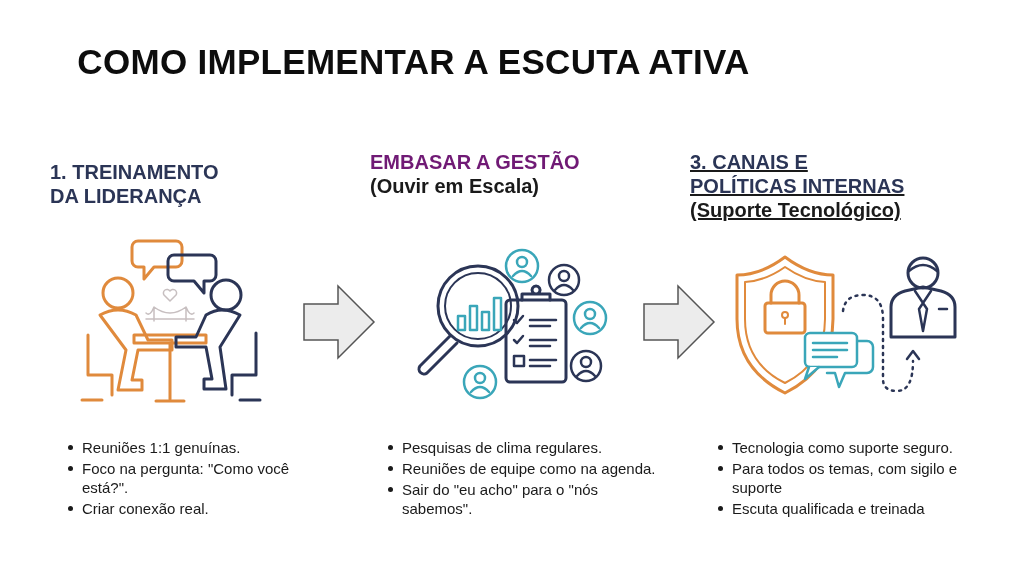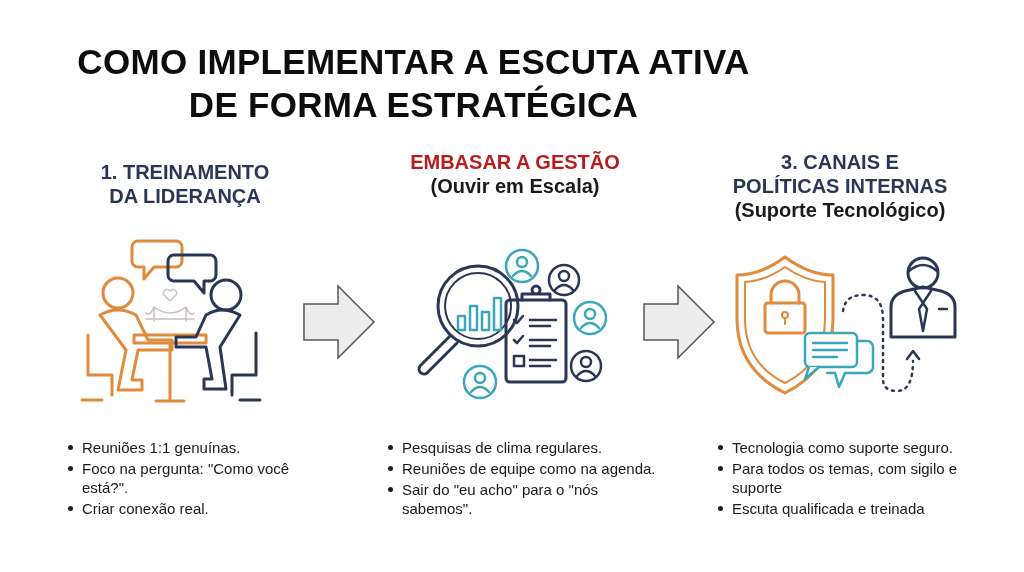--- a/index.html
+++ b/index.html
@@ -12,46 +12,45 @@
   }
   .title {
     position: absolute; left: 0; top: 40px; width: 827px;
     text-align: center; font-weight: 700; font-size: 35px;
     line-height: 43px; color: #0d0d0d; letter-spacing: 0.3px;
   }
   .title span { display: block; }
   .col { position: absolute; top: 150px; }
   .col-1 { left: 50px; width: 270px; }
   .col-2 { left: 370px; width: 290px; }
-  .col-3 { left: 690px; width: 300px; }
+  .col-3 { left: 690px; width: 300px; text-decoration: underline; }
   .heading {
-    text-align: center; font-weight: 700; font-size: 20px; line-height: 24px;
+    font-weight: 700; font-size: 20px; line-height: 24px;
     color: #2b3556;
   }
   .heading .l { display: block; }
-  .heading .dark { color: #b91c1c; }
+  .heading .dark { color: #701a75; }
   .heading .sub { display: block; color: #1a1a1a; font-weight: 700; }
   .illus { position: absolute; }
   .bullets {
     position: absolute; margin: 6px; padding: 0; list-style: none;
     font-size: 15px; line-height: 19px; color: #1a1a1a;
   }
   .bullets li { position: relative; padding-left: 16px; margin-bottom: 2px; }
   .bullets li::before {
     content: ""; position: absolute; left: 2px; top: 7px;
     width: 5px; height: 5px; border-radius: 50%; background: #1a1a1a;
   }
   .arrow { position: absolute; }
 </style>
 </head>
 <body>
 
 <div class="title">
   <span>COMO IMPLEMENTAR A ESCUTA ATIVA</span>
-  <span>DE FORMA ESTRATÉGICA</span>
 </div>
 
 <div class="col col-1">
   <div class="heading" style="margin-top:10px">
     <span class="l">1. TREINAMENTO</span>
     <span class="l">DA LIDERANÇA</span>
   </div>
 </div>
 <svg class="illus" style="left:70px;top:235px" width="200" height="175" viewBox="0 0 200 175" fill="none" stroke-linecap="round" stroke-linejoin="round">
 

